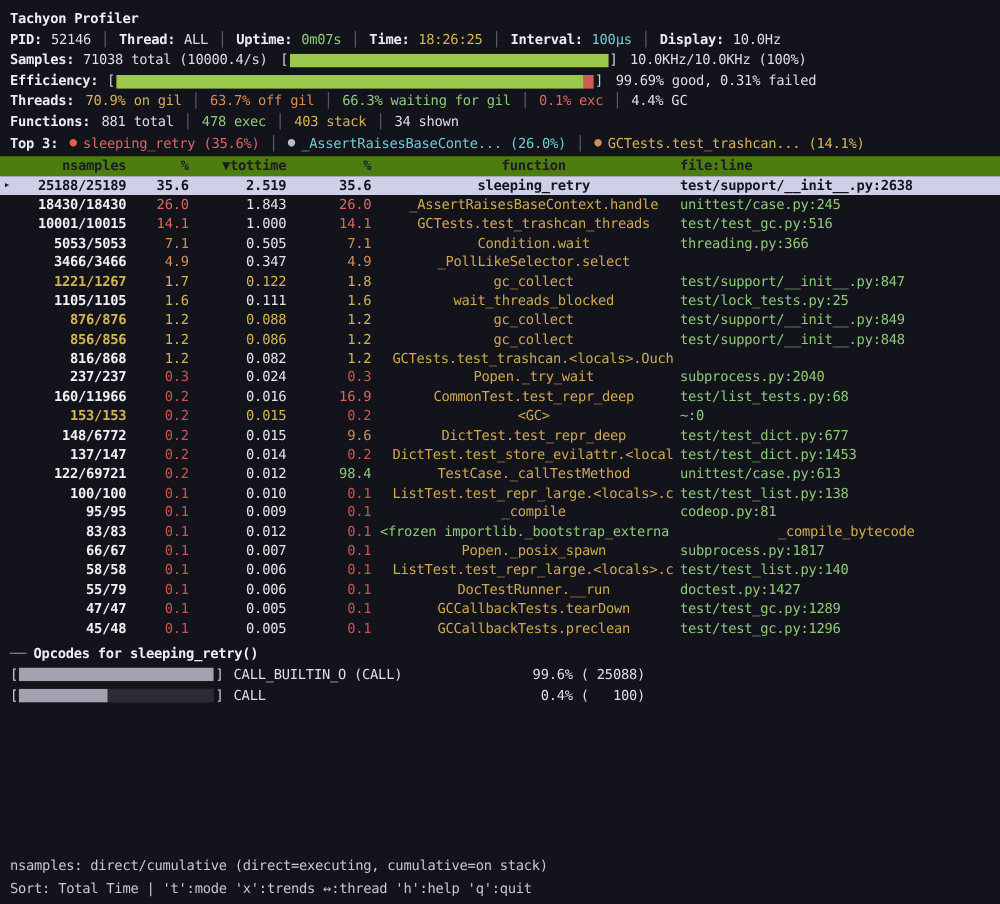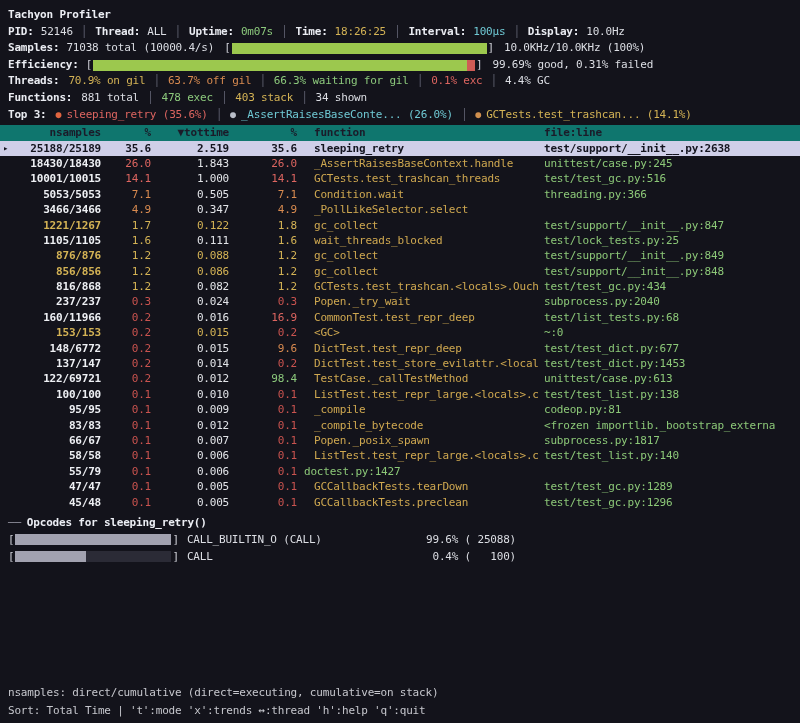--- a/index.html
+++ b/index.html
@@ -37,26 +37,26 @@
 
   
   .table { margin:2px 0 0 -8px; }
   .trow { position:relative; display:grid; grid-template-columns:96px 50px 78px 68px 240px 1fr;
           height:15.4px; line-height:15.4px; white-space:pre; padding-left:8px; }
   .cell { overflow:hidden; }
   .num { text-align:right; padding-right:3px; }
   .ns { color:#eef0f4; font-weight:bold; }
   .tt { color:#e2e4e8; }
   .pct { color:#dcdee4; }
-  .func { color:#cfa850; padding-left:14px; }
+  .func { color:#cfa850; padding-left:14px;text-align:center; }
   .file { color:#8cc878; padding-left:4px; }
   .ns.c-yellow, .tt.c-yellow { color:#d4b355; }
   .pct.c-red { color:#dd6560; } .pct.c-orange{ color:#d98b50; } .pct.c-yellow{ color:#d4b355; }
   .pct.c-dimred{ color:#c9534f; } .pct.c-green{ color:#8cc97c; }
-  .thead { background:#0f766e; }
+  .thead { background:#4d7c0f; }
   .thead span { color:#1b1b29 !important; font-weight:bold; }
   .trow.selected { background:#cfcfe8; }
   .trow.selected span { color:#14141f !important; font-weight:bold; }
   .marker { position:absolute; left:3px; top:0; font-size:9px; line-height:15.4px; color:#1a1a28; }
 
   
   .opcodes { margin-top:5px; }
   .opc-dash { color:#8a8a96; }
   .opc-title { font-weight:bold; color:#eceef4; margin-left:6px; }
   .opc-row { display:flex; align-items:center; height:16.5px; width:508px; white-space:pre; }
@@ -208,21 +208,20 @@
     <span class="cell func">gc_collect</span>
     <span class="cell file">test/support/__init__.py:848</span>
   </div>
         <div class="trow">
     <span class="marker"></span>
     <span class="cell num ns">816/868</span>
     <span class="cell num pct c-yellow">1.2</span>
     <span class="cell num tt">0.082</span>
     <span class="cell num pct c-yellow">1.2</span>
     <span class="cell func">GCTests.test_trashcan.&lt;locals&gt;.Ouch...</span>
-    <span class="cell file">test/test_gc.py:434</span>
   </div>
         <div class="trow">
     <span class="marker"></span>
     <span class="cell num ns">237/237</span>
     <span class="cell num pct c-dimred">0.3</span>
     <span class="cell num tt">0.024</span>
     <span class="cell num pct c-dimred">0.3</span>
     <span class="cell func">Popen._try_wait</span>
     <span class="cell file">subprocess.py:2040</span>
   </div>
@@ -288,22 +287,22 @@
     <span class="cell num pct c-dimred">0.1</span>
     <span class="cell func">_compile</span>
     <span class="cell file">codeop.py:81</span>
   </div>
         <div class="trow">
     <span class="marker"></span>
     <span class="cell num ns">83/83</span>
     <span class="cell num pct c-dimred">0.1</span>
     <span class="cell num tt">0.012</span>
     <span class="cell num pct c-dimred">0.1</span>
+    <span class="cell file">&lt;frozen importlib._bootstrap_externa</span>
     <span class="cell func">_compile_bytecode</span>
-    <span class="cell file">&lt;frozen importlib._bootstrap_externa</span>
   </div>
         <div class="trow">
     <span class="marker"></span>
     <span class="cell num ns">66/67</span>
     <span class="cell num pct c-dimred">0.1</span>
     <span class="cell num tt">0.007</span>
     <span class="cell num pct c-dimred">0.1</span>
     <span class="cell func">Popen._posix_spawn</span>
     <span class="cell file">subprocess.py:1817</span>
   </div>
@@ -315,20 +314,21 @@
     <span class="cell num pct c-dimred">0.1</span>
     <span class="cell func">ListTest.test_repr_large.&lt;locals&gt;.c...</span>
     <span class="cell file">test/test_list.py:140</span>
   </div>
         <div class="trow">
     <span class="marker"></span>
     <span class="cell num ns">55/79</span>
     <span class="cell num pct c-dimred">0.1</span>
     <span class="cell num tt">0.006</span>
     <span class="cell num pct c-dimred">0.1</span>
+    <span class="cell func">DocTestRunner.__run</span>
     <span class="cell file">doctest.py:1427</span>
   </div>
         <div class="trow">
     <span class="marker"></span>
     <span class="cell num ns">47/47</span>
     <span class="cell num pct c-dimred">0.1</span>
     <span class="cell num tt">0.005</span>
     <span class="cell num pct c-dimred">0.1</span>
     <span class="cell func">GCCallbackTests.tearDown</span>
     <span class="cell file">test/test_gc.py:1289</span>

